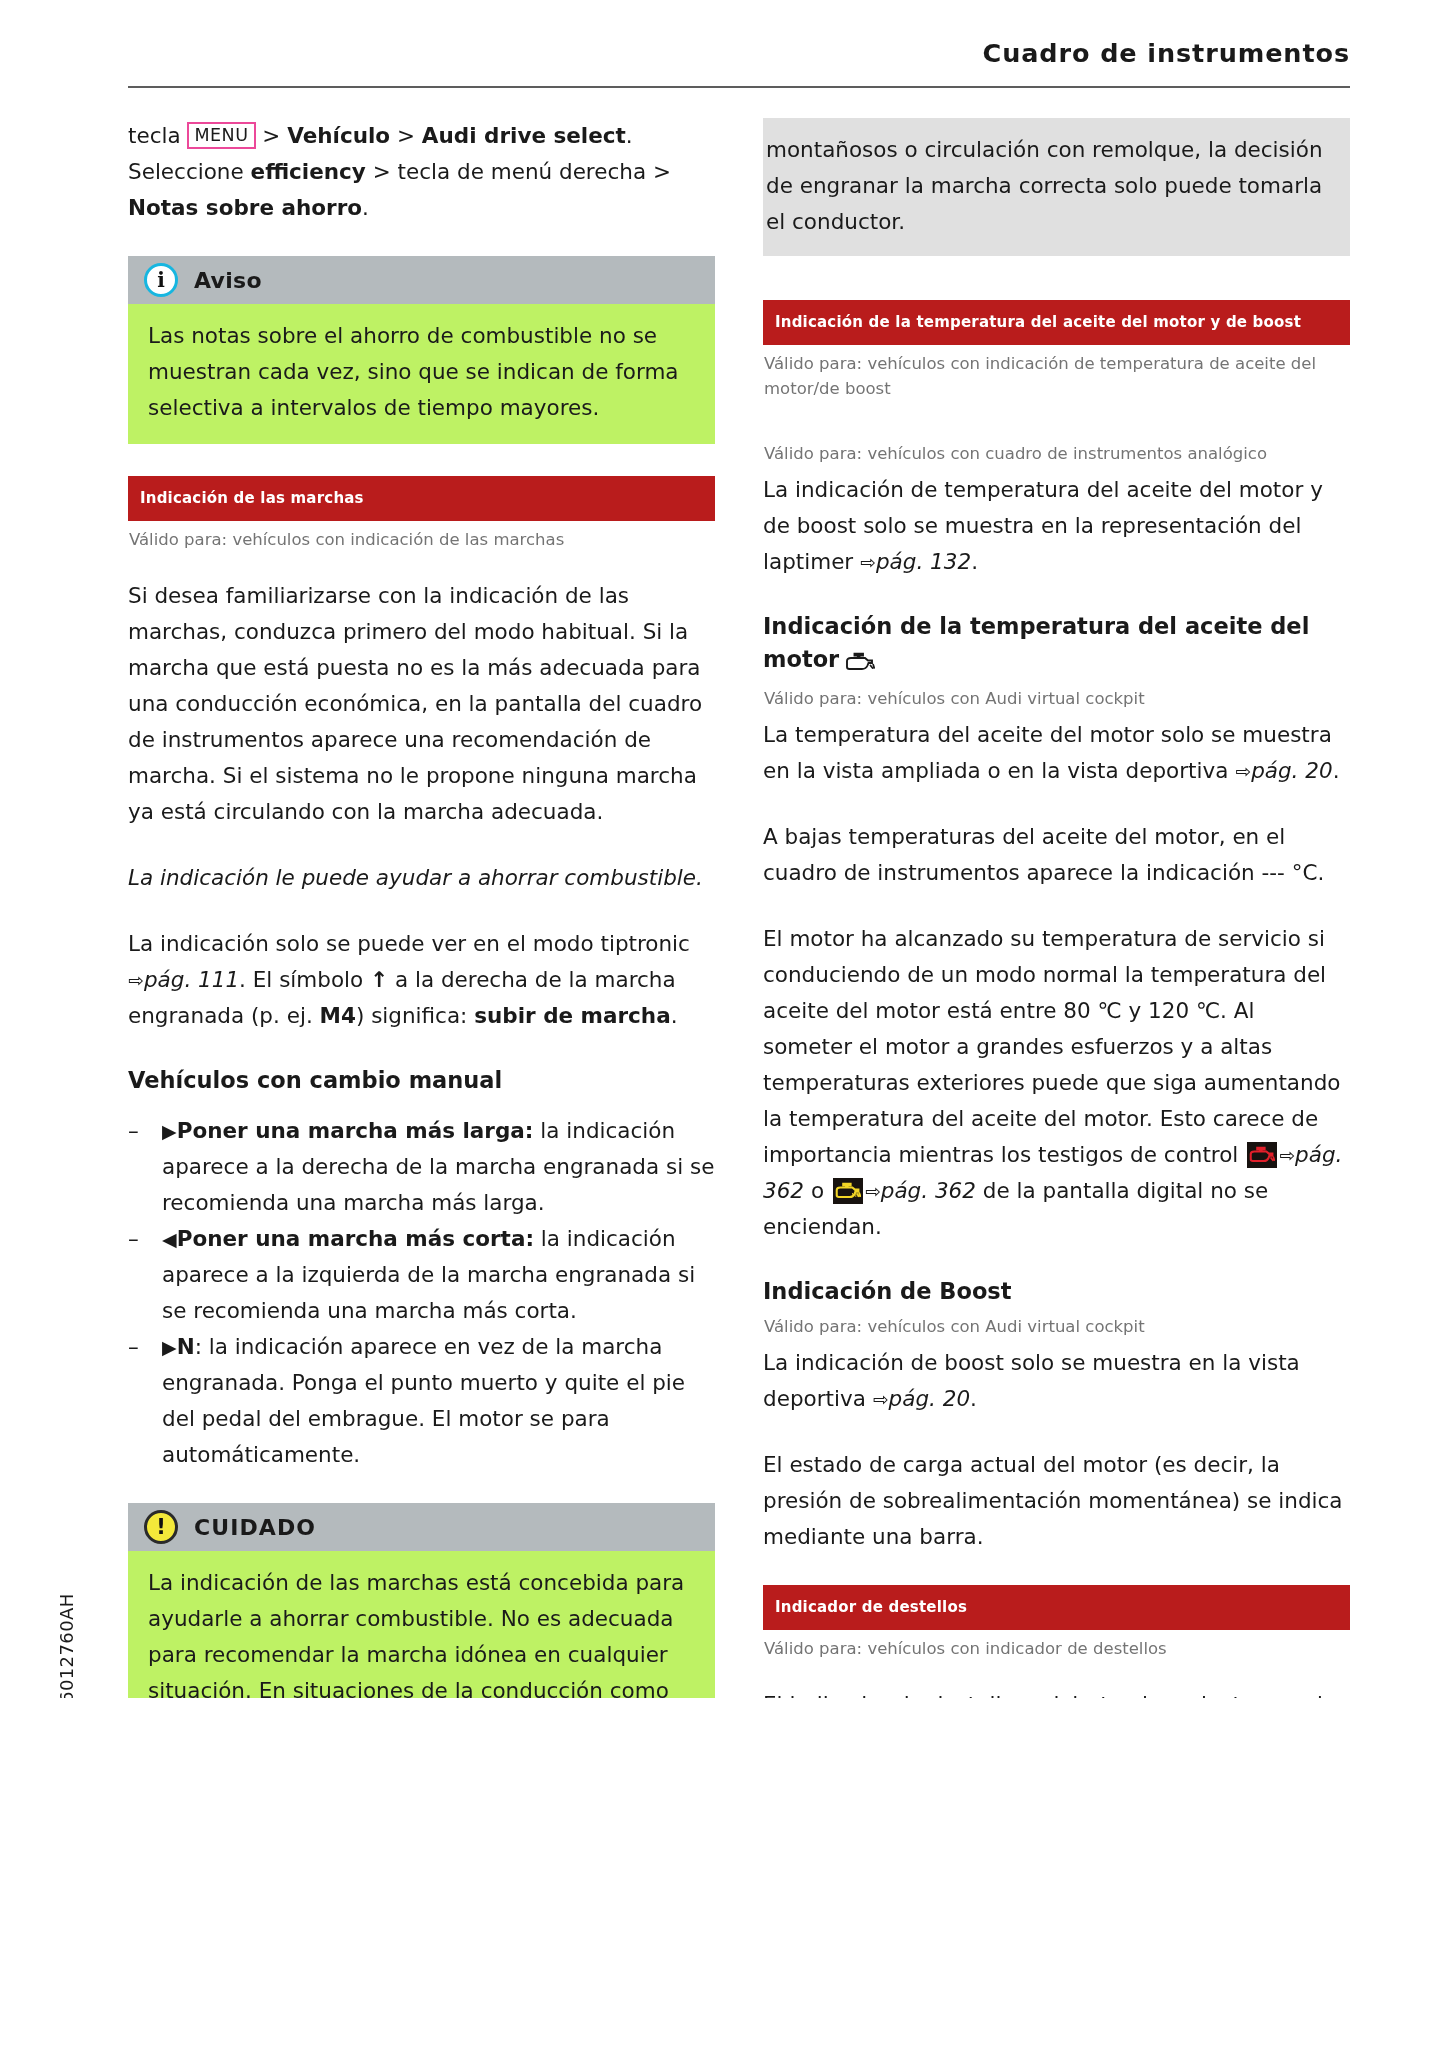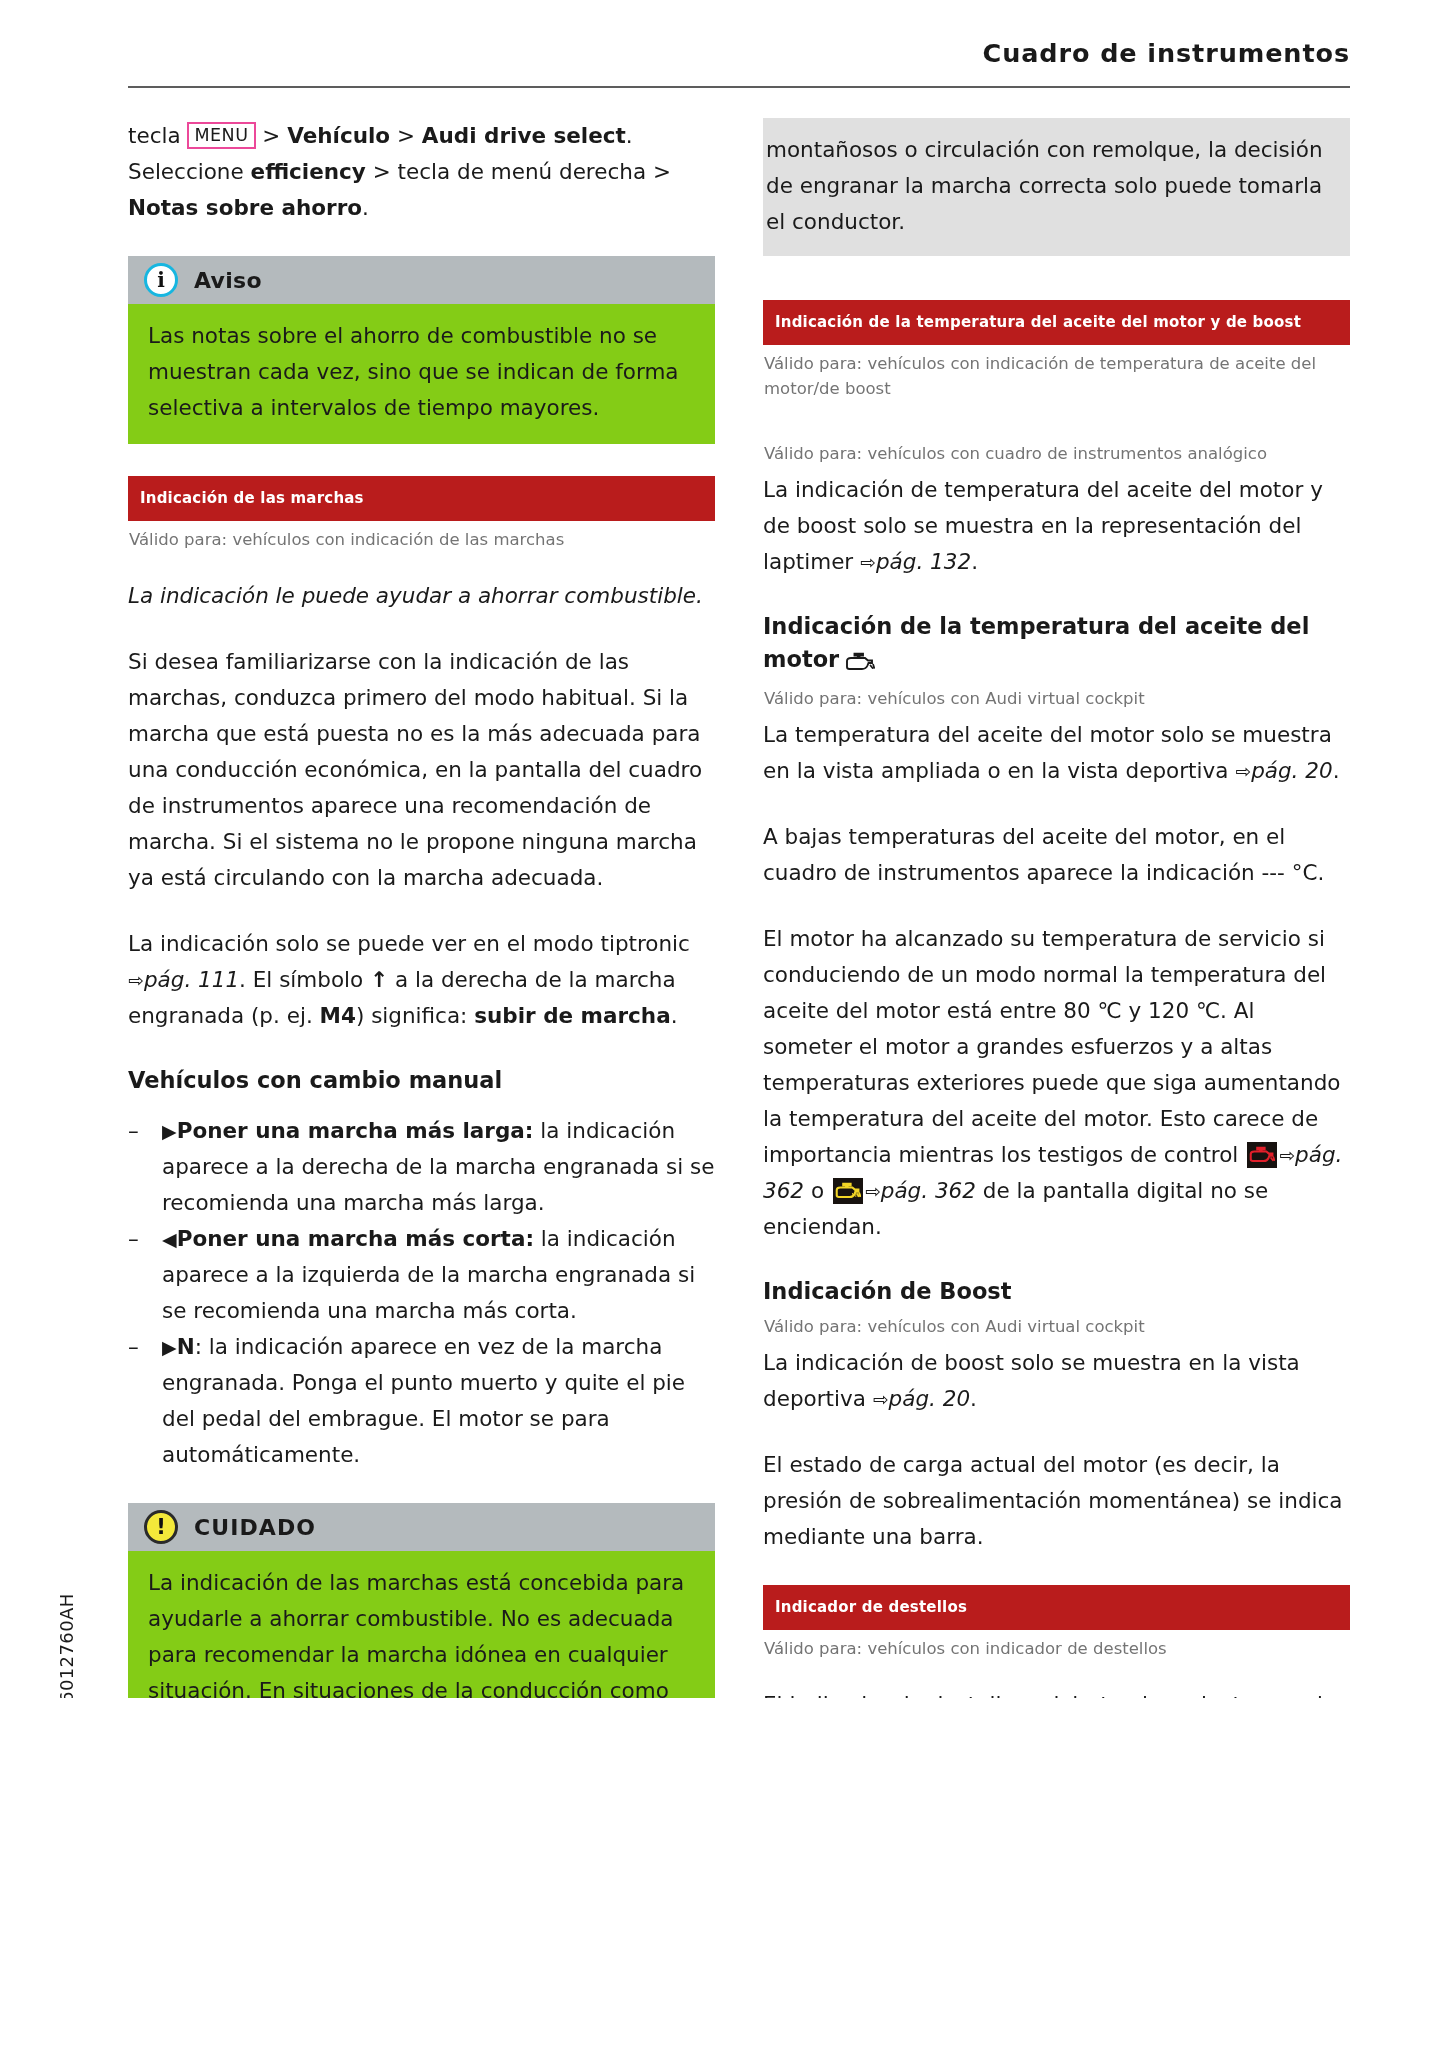--- a/index.html
+++ b/index.html
@@ -85,21 +85,21 @@
   }
   .notebox-header .label {
     font-size: 22px;
     font-weight: bold;
     color: #1a1a1a;
     margin-left: 16px;
     letter-spacing: 0.3px;
   }
   .notebox-header .label.caps { letter-spacing: 1.1px; }
   .notebox-body {
-    background: #84cc16;
+    background: #bef264;
     padding: 14px 20px 18px 20px;
   }
   .notebox-body p {
     font-size: 21.5px;
     line-height: 36px;
     color: #1a1a1a;
   }
   
   .graycont {
     background: #e0e0e0;
@@ -258,22 +258,22 @@
         <span class="label">Aviso</span>
       </div>
       <div class="notebox-body">
         <p>Las notas sobre el ahorro de combustible no se muestran cada vez, sino que se indican de forma selectiva a intervalos de tiempo mayores.</p>
       </div>
     </div>
 
     <div class="redhead">Indicación de las marchas</div>
     <div class="validfor spaced">Válido para: vehículos con indicación de las marchas</div>
 
+    <p class="body">Si desea familiarizarse con la indicación de las marchas, conduzca primero del modo habitual. Si la marcha que está puesta no es la más adecuada para una conducción económica, en la pantalla del cuadro de instrumentos aparece una recomendación de marcha. Si el sistema no le propone ninguna marcha ya está circulando con la marcha adecuada.</p>
     <p class="body ital">La indicación le puede ayudar a ahorrar combustible.</p>
-    <p class="body">Si desea familiarizarse con la indicación de las marchas, conduzca primero del modo habitual. Si la marcha que está puesta no es la más adecuada para una conducción económica, en la pantalla del cuadro de instrumentos aparece una recomendación de marcha. Si el sistema no le propone ninguna marcha ya está circulando con la marcha adecuada.</p>
 
     <p class="body"><span>La indicación solo se puede ver en el modo tiptronic </span><span class="refarrow">⇨</span><span class="ital">pág. 111</span><span>. El símbolo </span><span class="bold">↑</span><span> a la derecha de la marcha engranada (p. ej. </span><span class="bold">M4</span><span>) significa: </span><span class="bold">subir de marcha</span><span>.</span></p>
 
     <h3 class="sub">Vehículos con cambio manual</h3>
     <ul class="dashlist">
       <li>
         <span class="dash">–</span><span class="tri bold">▶</span><span class="bold">Poner una marcha más larga:</span><span> la indicación aparece a la derecha de la marcha engranada si se recomienda una marcha más larga.</span>
       </li>
       <li>
         <span class="dash">–</span><span class="tri bold">◀</span><span class="bold">Poner una marcha más corta:</span><span> la indicación aparece a la izquierda de la marcha engranada si se recomienda una marcha más corta.</span>

